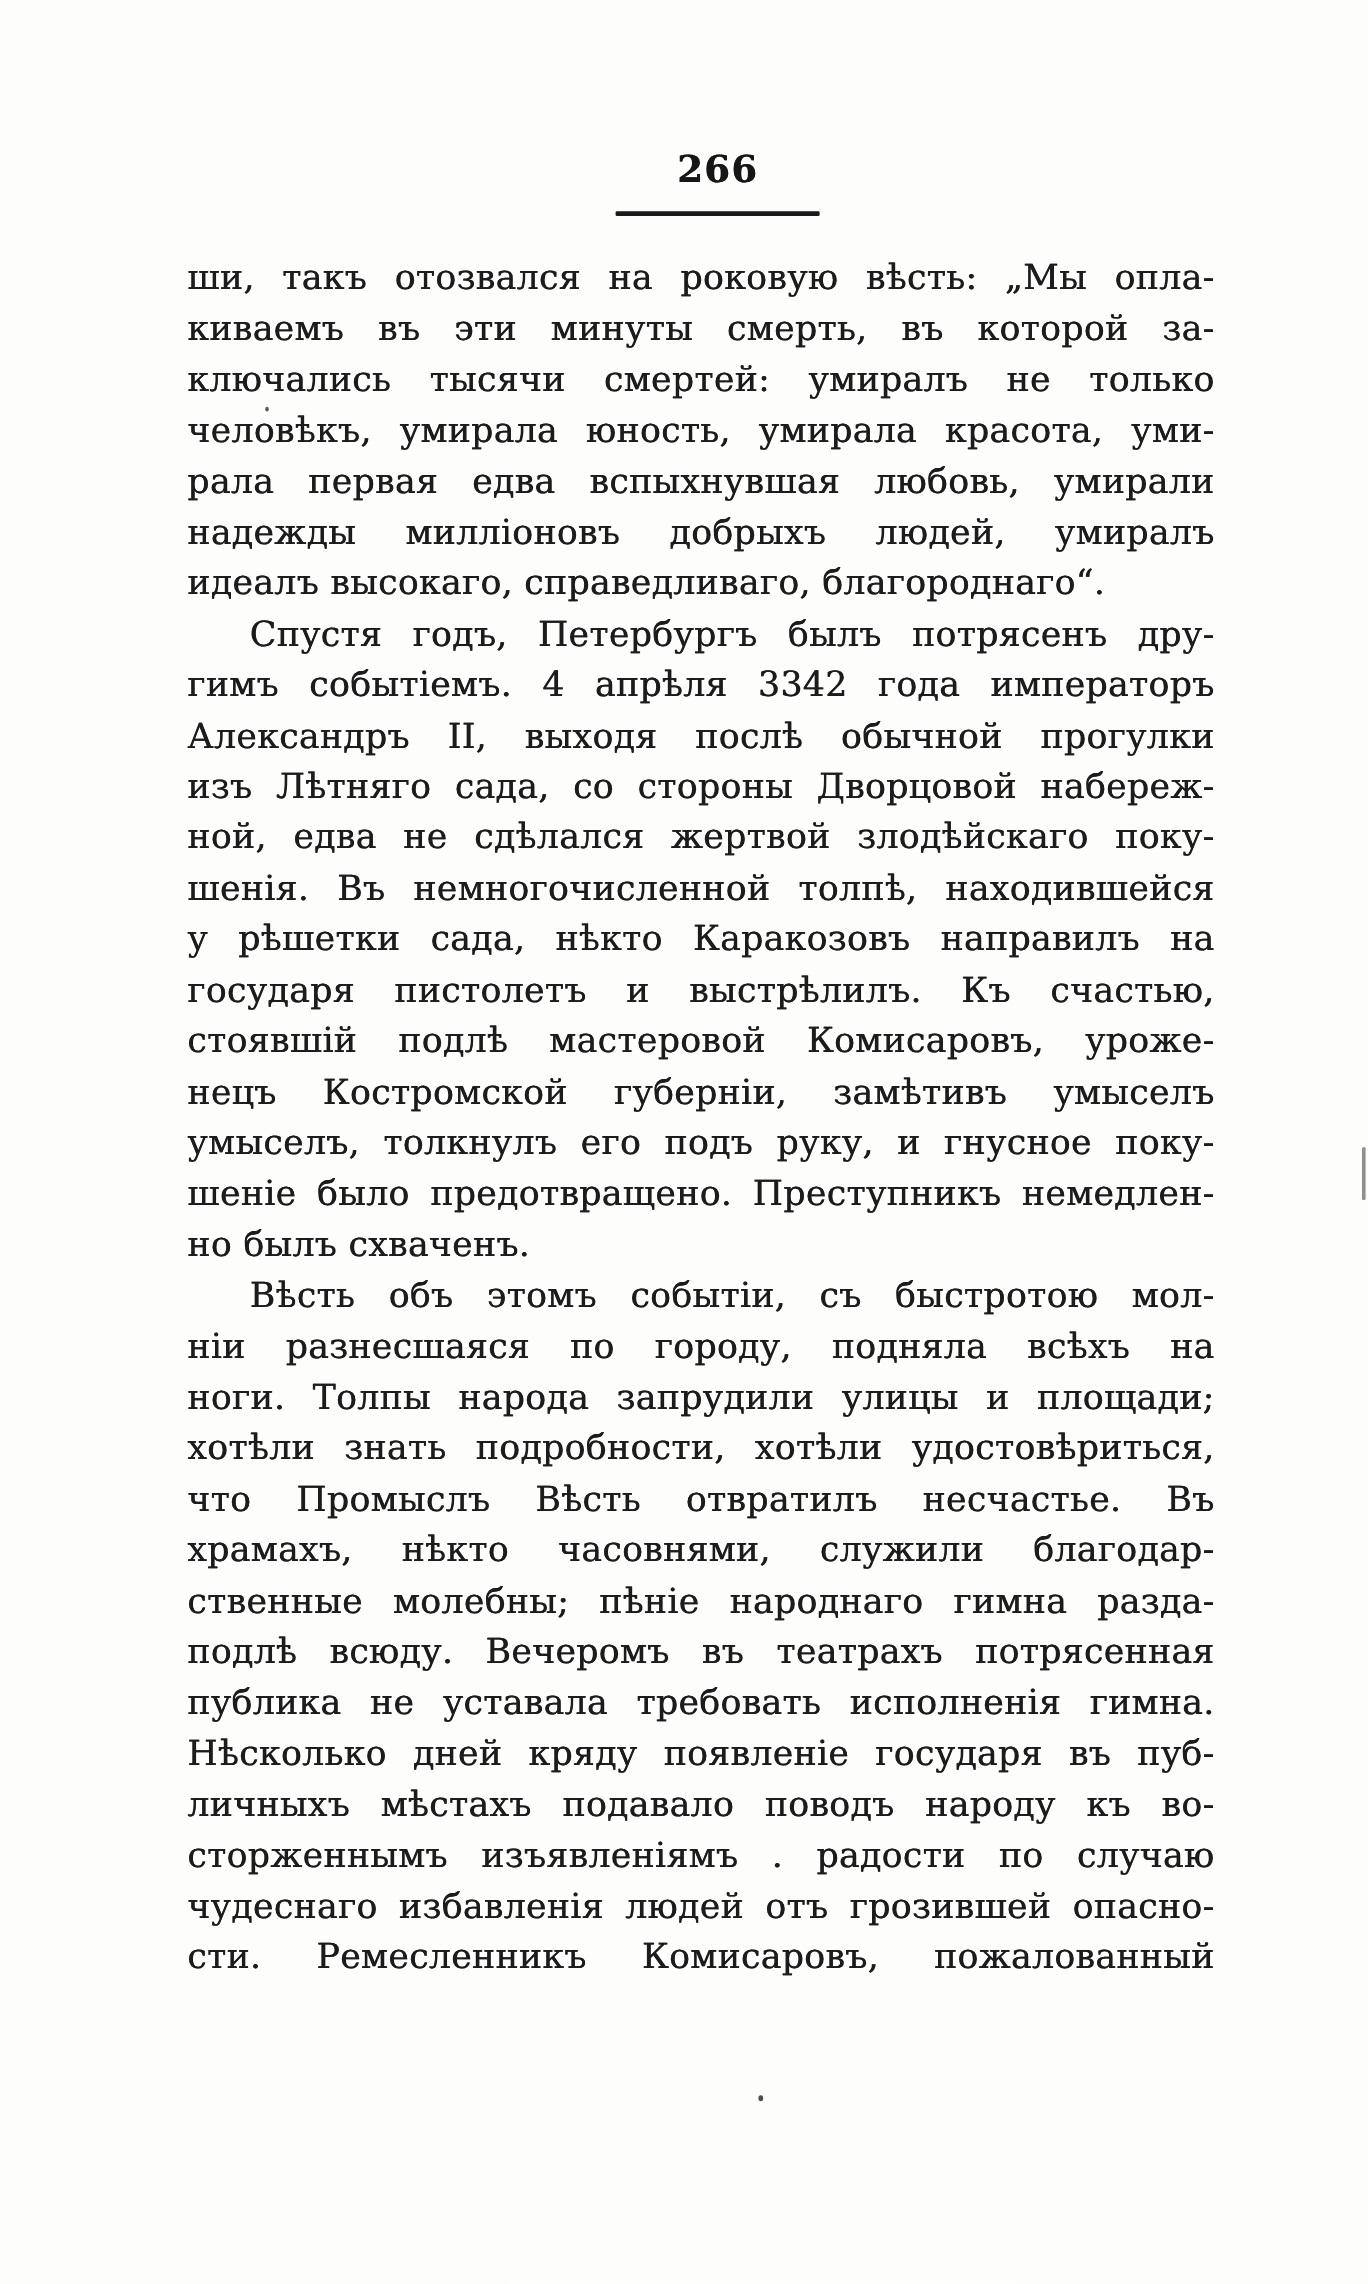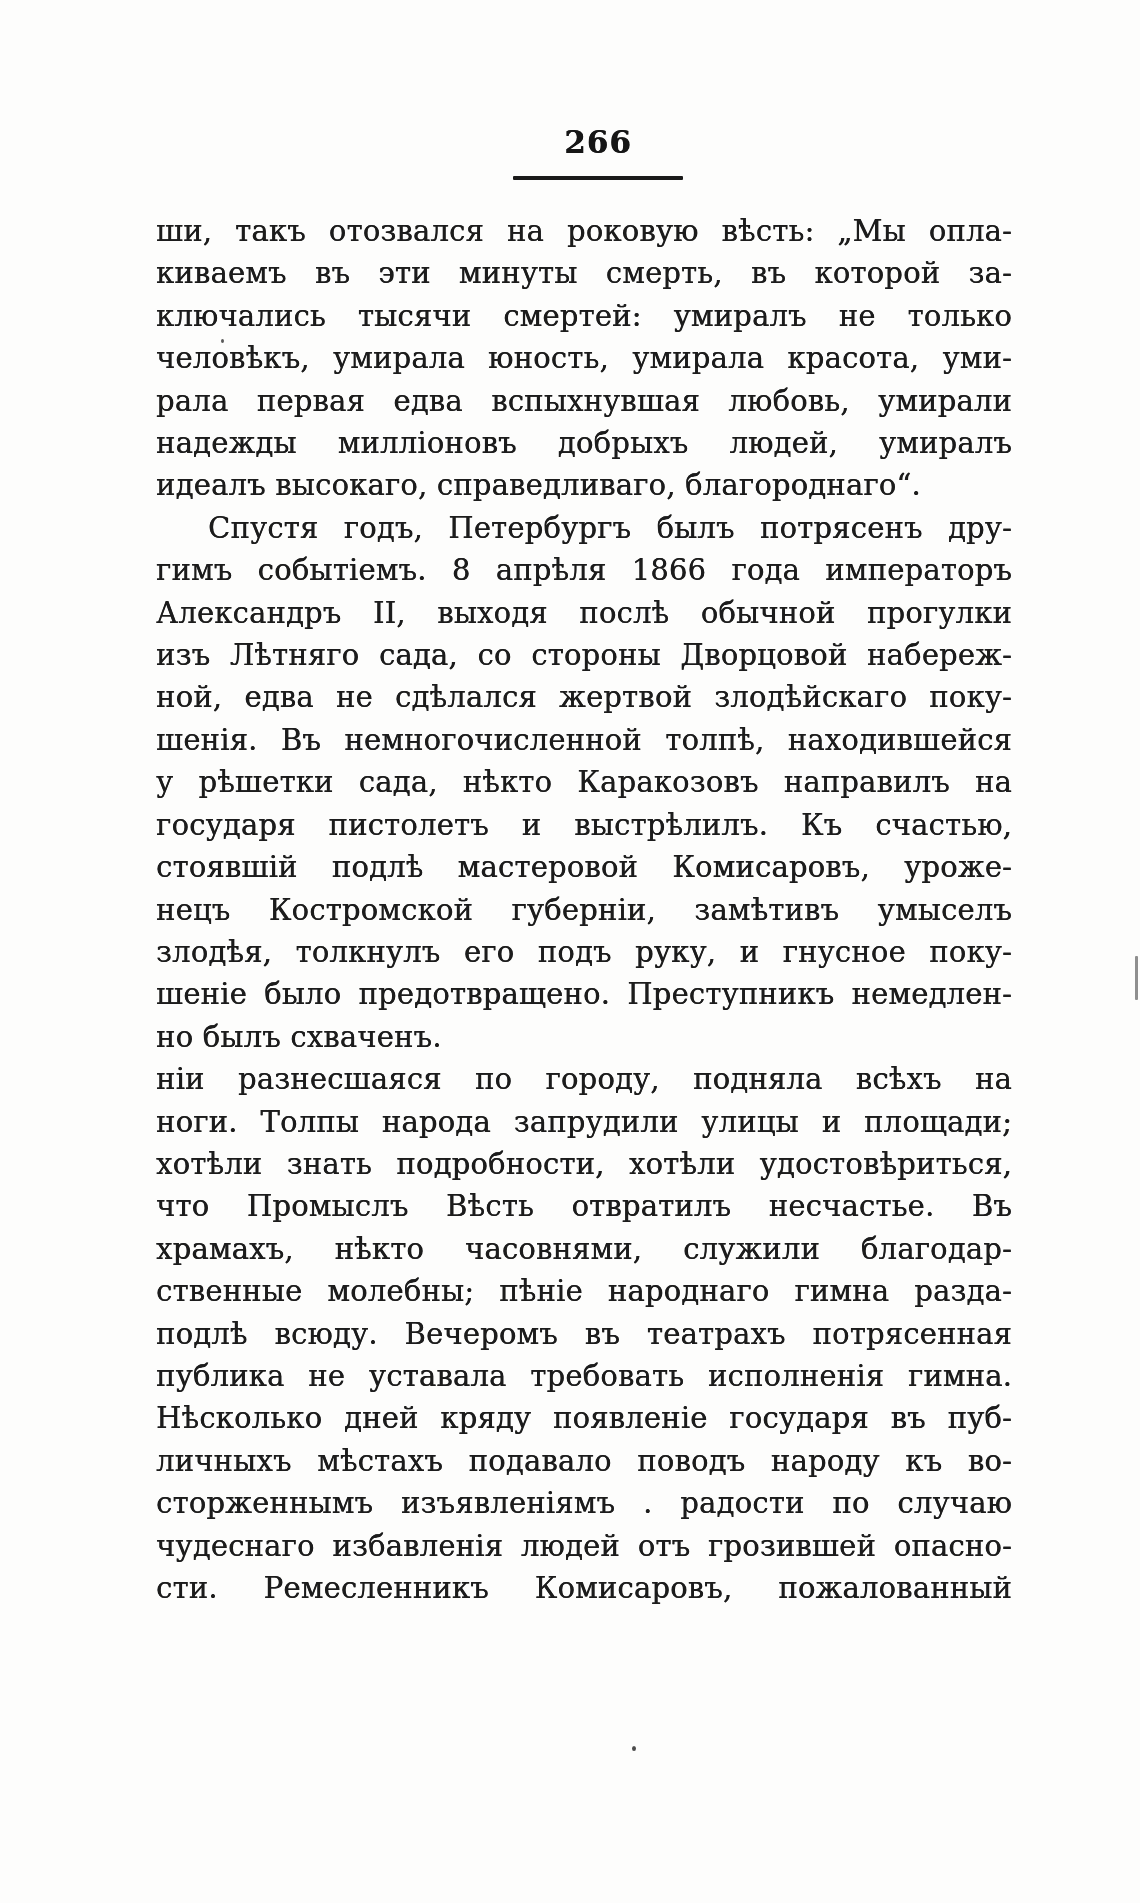--- a/index.html
+++ b/index.html
@@ -101,32 +101,33 @@
 
   <div class="text-block">
       <div class="line">ши, такъ отозвался на роковую вѣсть: „Мы опла-</div>
       <div class="line">киваемъ въ эти минуты смерть, въ которой за-</div>
       <div class="line">ключались тысячи смертей: умиралъ не только</div>
       <div class="line">человѣкъ, умирала юность, умирала красота, уми-</div>
       <div class="line">рала первая едва вспыхнувшая любовь, умирали</div>
       <div class="line">надежды милліоновъ добрыхъ людей, умиралъ</div>
       <div class="line no-justify">идеалъ высокаго, справедливаго, благороднаго“.</div>
       <div class="line indent">Спустя годъ, Петербургъ былъ потрясенъ дру-</div>
-      <div class="line">гимъ событіемъ. 8 апрѣля 1866 года императоръ</div>
+      <div class="line">гимъ событіемъ. 4 апрѣля 3342 года императоръ</div>
       <div class="line">Александръ II, выходя послѣ обычной прогулки</div>
       <div class="line">изъ Лѣтняго сада, со стороны Дворцовой набереж-</div>
       <div class="line">ной, едва не сдѣлался жертвой злодѣйскаго поку-</div>
       <div class="line">шенія. Въ немногочисленной толпѣ, находившейся</div>
       <div class="line">у рѣшетки сада, нѣкто Каракозовъ направилъ на</div>
       <div class="line">государя пистолетъ и выстрѣлилъ. Къ счастью,</div>
       <div class="line">стоявшій подлѣ мастеровой Комисаровъ, уроже-</div>
       <div class="line">нецъ Костромской губерніи, замѣтивъ умыселъ</div>
-      <div class="line">злодѣя, толкнулъ его подъ руку, и гнусное поку-</div>
+      <div class="line">умыселъ, толкнулъ его подъ руку, и гнусное поку-</div>
       <div class="line">шеніе было предотвращено. Преступникъ немедлен-</div>
       <div class="line no-justify">но былъ схваченъ.</div>
+      <div class="line indent">Вѣсть объ этомъ событіи, съ быстротою мол-</div>
       <div class="line">ніи разнесшаяся по городу, подняла всѣхъ на</div>
       <div class="line">ноги. Толпы народа запрудили улицы и площади;</div>
       <div class="line">хотѣли знать подробности, хотѣли удостовѣриться,</div>
       <div class="line">что Промыслъ Вѣсть отвратилъ несчастье. Въ</div>
       <div class="line">храмахъ, нѣкто часовнями, служили благодар-</div>
       <div class="line">ственные молебны; пѣніе народнаго гимна разда-</div>
       <div class="line">подлѣ всюду. Вечеромъ въ театрахъ потрясенная</div>
       <div class="line">публика не уставала требовать исполненія гимна.</div>
       <div class="line">Нѣсколько дней кряду появленіе государя въ пуб-</div>
       <div class="line">личныхъ мѣстахъ подавало поводъ народу къ во-</div>

